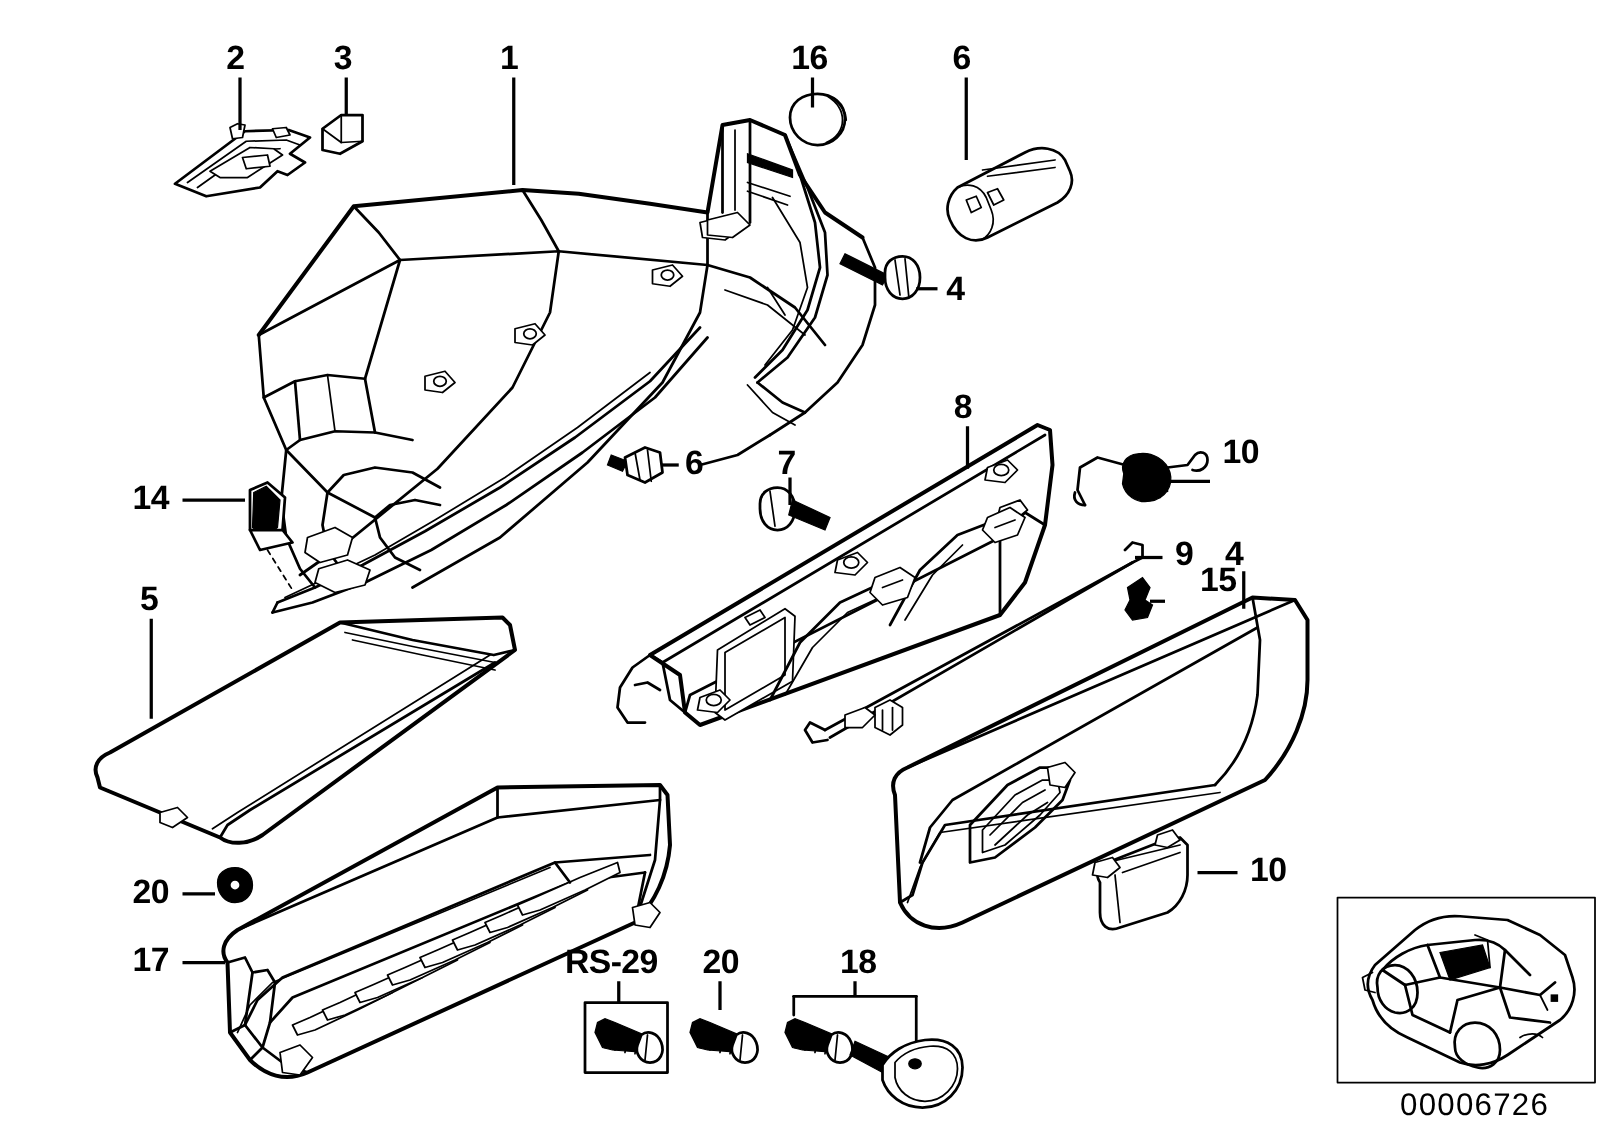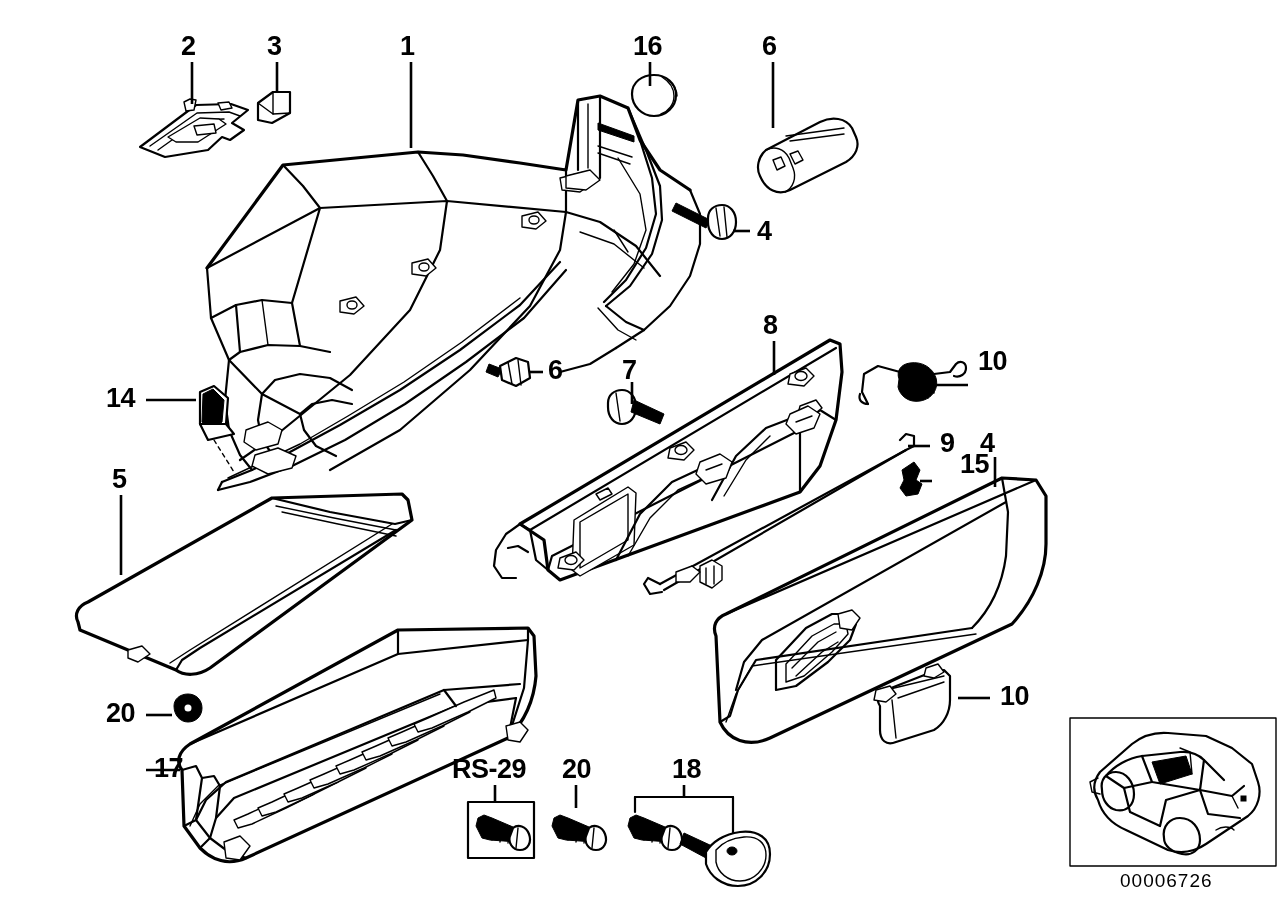--- a/index.html
+++ b/index.html
@@ -17,21 +17,21 @@
     font-weight:bold;
     font-size:27px;
     color:#000;
     line-height:1;
     white-space:nowrap;
     letter-spacing:-0.5px;
   }
   .diagno{
     position:absolute;
     font-family:"Liberation Sans", sans-serif;
-    font-size:19px;
+    font-size:25px;
     color:#000;
     letter-spacing:1px;
     white-space:nowrap;
   }
 </style>
 </head>
 <body>
 
 <div id="stage">
 
@@ -398,21 +398,21 @@
       <div class="lbl" style="left: 112px; top: 466px;">5</div>
       <div class="lbl" style="left: 548px; top: 357px;">6</div>
       <div class="lbl" style="left: 622px; top: 357px;">7</div>
       <div class="lbl" style="left: 763px; top: 312px;">8</div>
       <div class="lbl" style="left: 978px; top: 348px;">10</div>
       <div class="lbl" style="left: 940px; top: 430px;">9</div>
       <div class="lbl" style="left: 980px; top: 430px;">4</div>
       <div class="lbl" style="left: 940px; top: 451px; margin-left: 20px;">15</div>
       <div class="lbl" style="left: 1000px; top: 683px;">10</div>
       <div class="lbl" style="left: 106px; top: 700px;">20</div>
-      <div class="lbl" style="left: 106px; top: 755px; margin-left: 48px;">17</div>
+      <div class="lbl" style="left: 106px; top: 755px;">17</div>
       <div class="lbl" style="left: 452px; top: 756px;">RS-29</div>
       <div class="lbl" style="left: 562px; top: 756px;">20</div>
       <div class="lbl" style="left: 672px; top: 756px;">18</div>
     </div>
 
 <div class="diagno" style="left:1120px; top:870px;">00006726</div>
 
 </div>
 
 </body></html>

